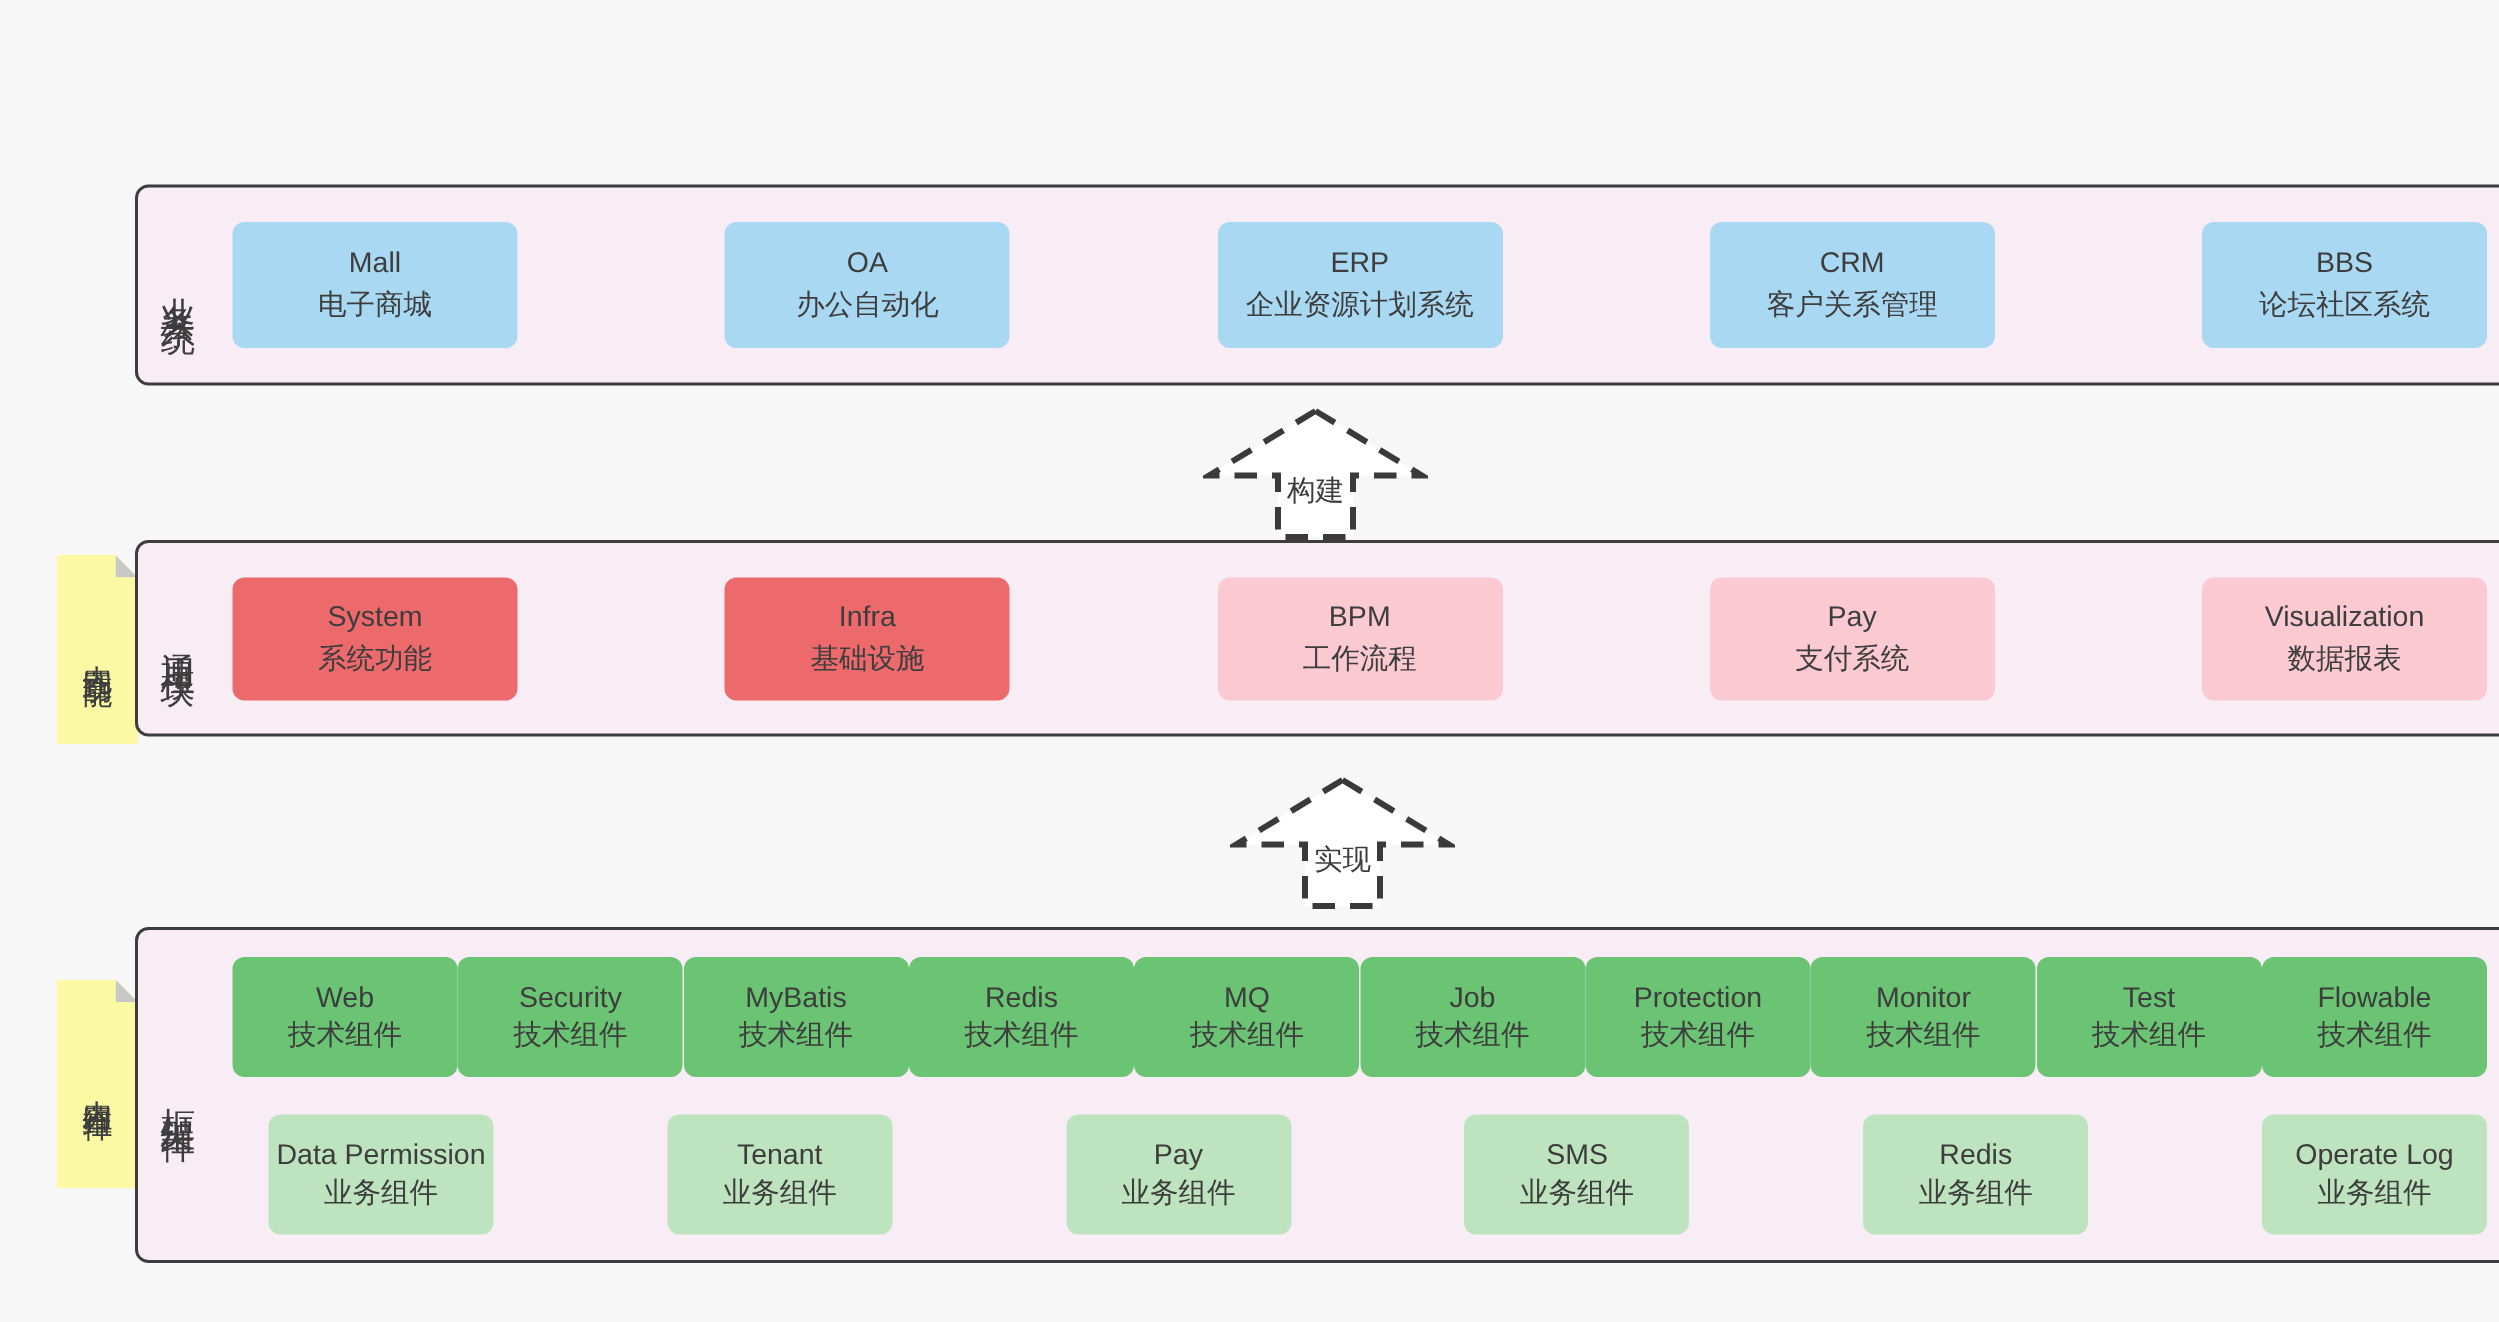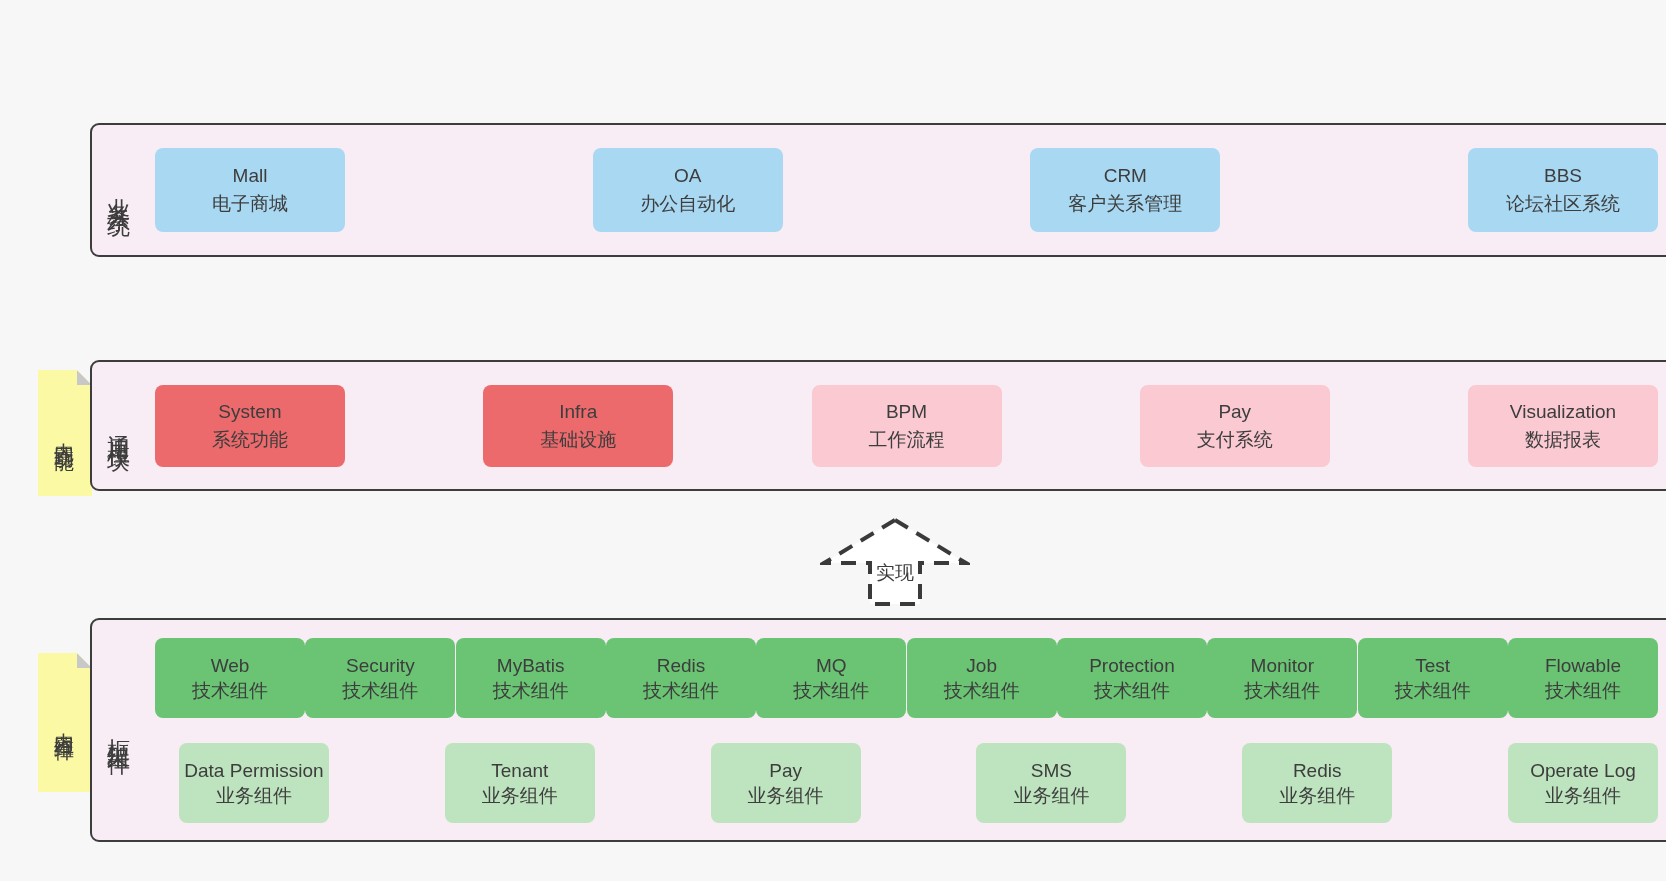--- a/index.html
+++ b/index.html
@@ -103,30 +103,40 @@
     <div class="band-row">
       <div class="box blue">
         <div>Mall</div>
         <div>电子商城</div>
       </div>
       <div class="box blue">
         <div>OA</div>
         <div>办公自动化</div>
       </div>
       <div class="box blue">
+        <div>ERP</div>
+        <div>企业资源计划系统</div>
+      </div>
+      <div class="box blue">
         <div>CRM</div>
         <div>客户关系管理</div>
       </div>
       <div class="box blue">
         <div>BBS</div>
         <div>论坛社区系统</div>
       </div>
     </div>
   </section>
 
+  <div class="arrow arrow-build">
+    <svg viewBox="0 0 150 92">
+      <path d="M75 4 L146 47 L100 47 L100 88 L50 88 L50 47 L4 47 Z" fill="#ffffff" stroke="#3a3a3a" stroke-width="4" stroke-dasharray="15 10"></path>
+    </svg>
+    <span class="arrow-label">构建</span>
+  </div>
 
   <section class="band band-modules">
     <div class="band-label">通用模块</div>
     <div class="band-row">
       <div class="box red">
         <div>System</div>
         <div>系统功能</div>
       </div>
       <div class="box red">
         <div>Infra</div>

